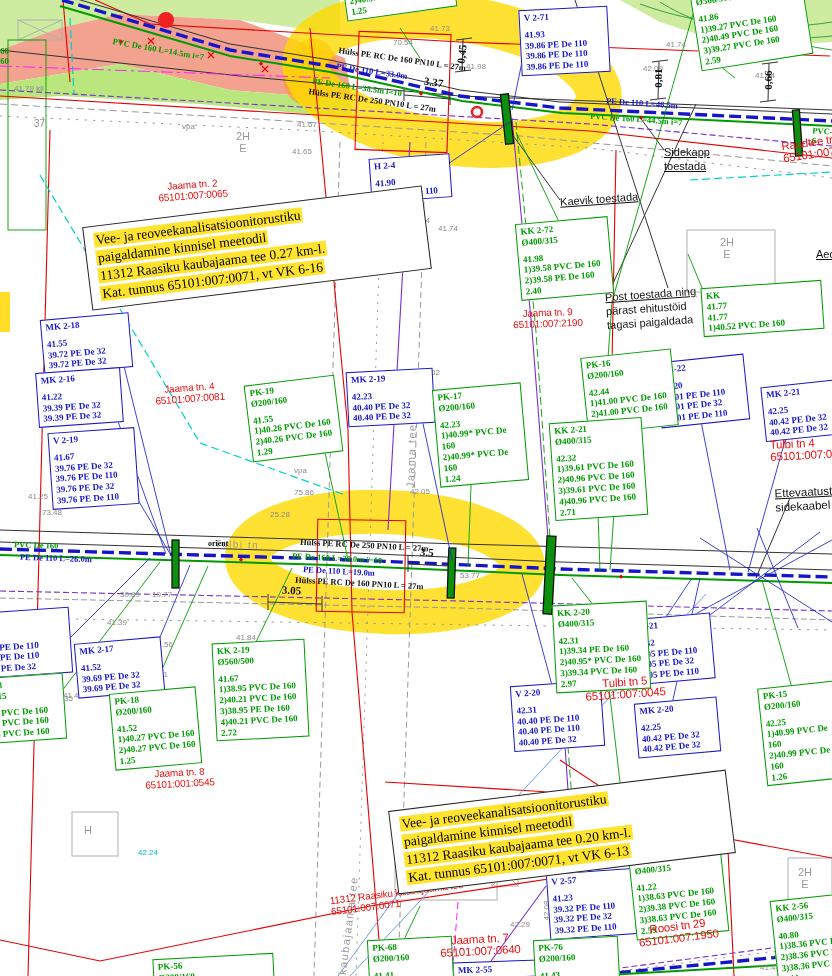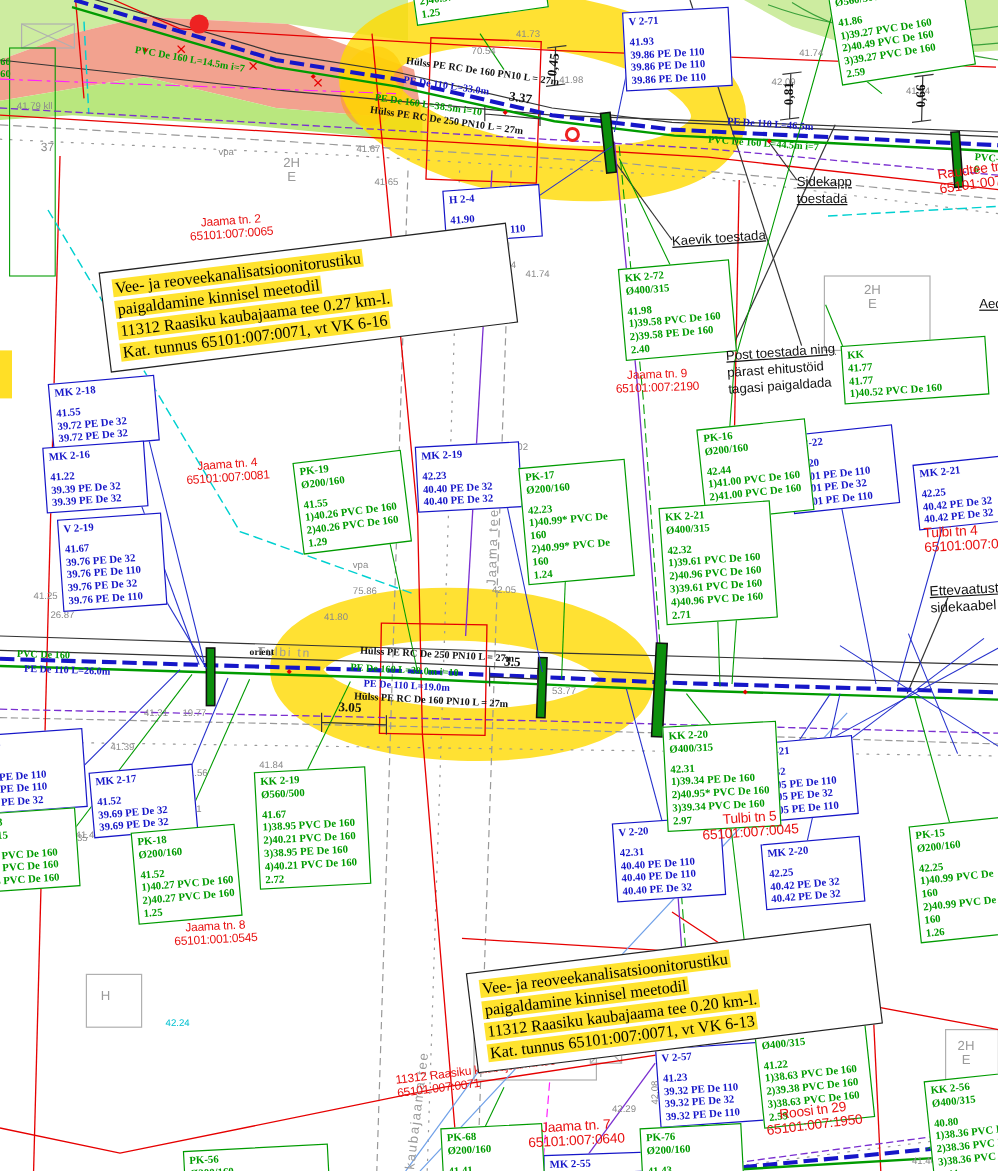--- a/index.html
+++ b/index.html
@@ -524,39 +524,39 @@
 <span class="elev" style="left:182px;top:122px">vpa</span>
 <span class="elev" style="left:430px;top:24px">41.73</span>
 <span class="elev" style="left:393px;top:38px">70.54</span>
 <span class="elev" style="left:537px;top:48px">41.85</span>
 <span class="elev" style="left:466px;top:62px">41.98</span>
 <span class="elev" style="left:584px;top:38px">41.62</span>
 <span class="elev" style="left:666px;top:40px">41.74</span>
 <span class="elev" style="left:643px;top:64px">42.09</span>
 <span class="elev" style="left:755px;top:71px">41.94</span>
 <span class="elev" style="left:297px;top:120px">41.67</span>
-<span class="elev" style="left:312px;top:147px">41.65</span>
+<span class="elev" style="left:292px;top:147px">41.65</span>
 <span class="elev" style="left:410px;top:216px">41.94</span>
 <span class="elev" style="left:438px;top:224px">41.74</span>
 <span class="elev" style="left:420px;top:368px">42.02</span>
 <span class="elev" style="left:294px;top:488px">75.86</span>
-<span class="elev" style="left:270px;top:510px">41.80</span>
+<span class="elev" style="left:270px;top:510px">25.28</span>
 <span class="elev" style="left:410px;top:487px">42.05</span>
 <span class="elev" style="left:294px;top:466px">vpa</span>
 <span class="elev" style="left:28px;top:492px">41.25</span>
-<span class="elev" style="left:42px;top:508px">26.87</span>
+<span class="elev" style="left:42px;top:508px">73.48</span>
 <span class="elev" style="left:110px;top:498px">41.37</span>
 <span class="elev" style="left:152px;top:590px">19.77</span>
-<span class="elev" style="left:120px;top:590px">41.31</span>
-<span class="elev" style="left:92px;top:618px">41.39</span>
+<span class="elev" style="left:120px;top:590px">30.89</span>
+<span class="elev" style="left:107px;top:618px">41.39</span>
 <span class="elev" style="left:153px;top:640px">41.56</span>
 <span class="elev" style="left:148px;top:670px">41.61</span>
 <span class="elev" style="left:53px;top:694px">41.35</span>
 <span class="elev" style="left:63px;top:691px">41.42</span>
-<span class="elev" style="left:216px;top:633px">41.84</span>
+<span class="elev" style="left:236px;top:633px">41.84</span>
 <span class="elev" style="left:460px;top:571px">53.77</span>
 <span class="elev" style="left:510px;top:920px">42.29</span>
 <span class="elev" style="left:760px;top:963px">41.40</span>
 <span class="elev" style="left:758px;top:24px;transform:rotate(-90deg)">42.02</span>
 <span class="elev" style="left:536px;top:906px;transform:rotate(-90deg)">42.08</span>
 <span class="elev cyan" style="left:138px;top:848px">42.24</span>
 
 </div>
 
 </body></html>

